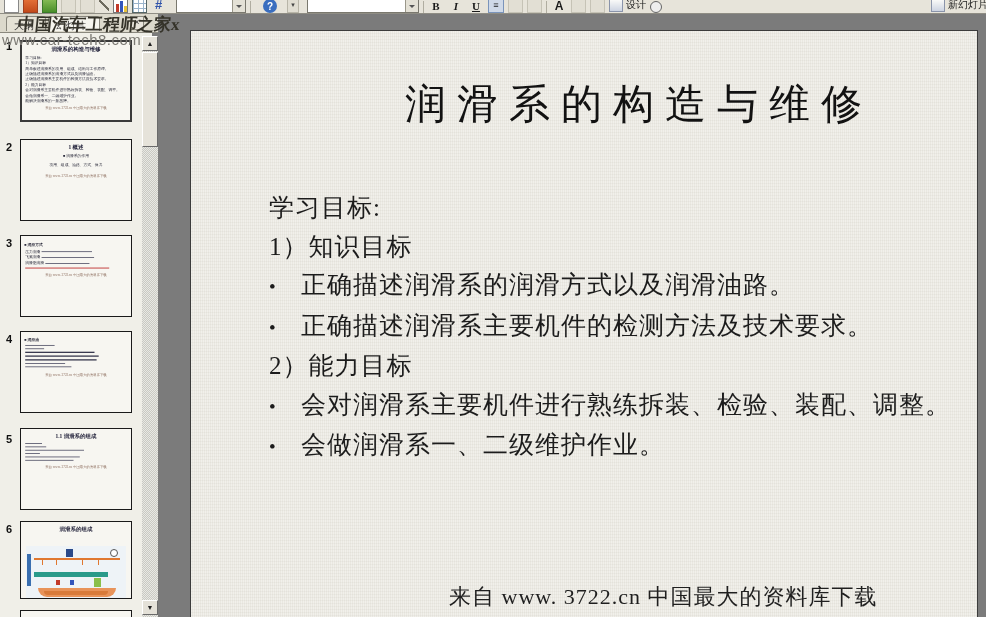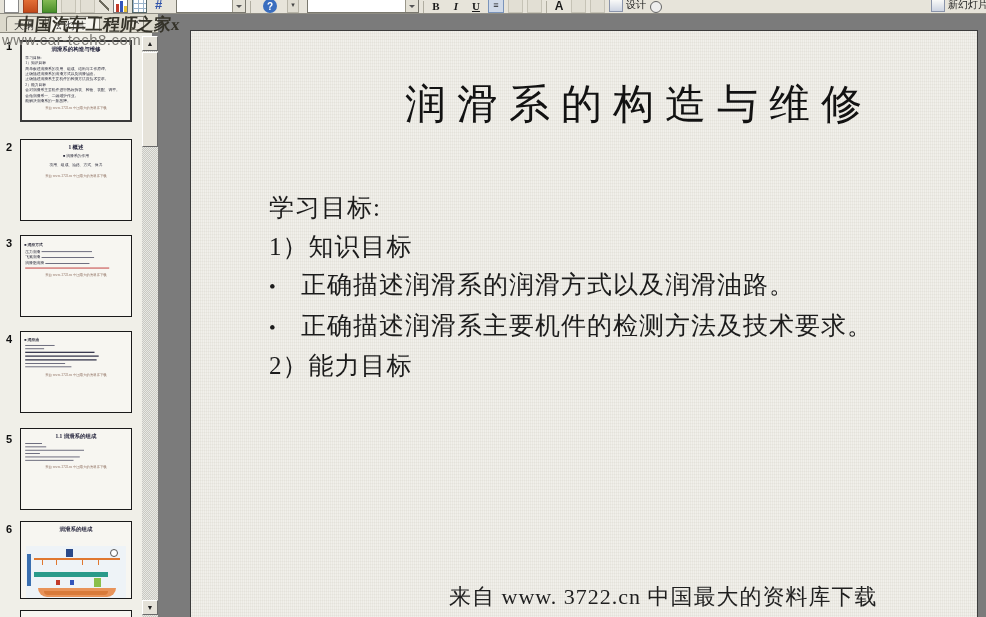--- a/index.html
+++ b/index.html
@@ -264,20 +264,22 @@
   </div>
 
   <div class="slide">
     <div class="s-title">润滑系的构造与维修</div>
     <div class="s-body">
       <div class="s-line">学习目标:</div>
       <div class="s-line">1）知识目标</div>
       <div class="s-line"><span class="bu">•</span><span>正确描述润滑系的润滑方式以及润滑油路。</span></div>
       <div class="s-line"><span class="bu">•</span><span>正确描述润滑系主要机件的检测方法及技术要求。</span></div>
       <div class="s-line">2）能力目标</div>
+      <div class="s-line"><span class="bu">•</span><span>会对润滑系主要机件进行熟练拆装、检验、装配、调整。</span></div>
+      <div class="s-line"><span class="bu">•</span><span>会做润滑系一、二级维护作业。</span></div>
     </div>
     <div class="s-foot">来自 www. 3722.cn 中国最大的资料库下载</div>
   </div>
 
   <div class="wm1">中国汽车工程师之家x</div>
   <div class="wm2">www.car-tech8.com</div>
 
 </div>
 
 </body></html>

